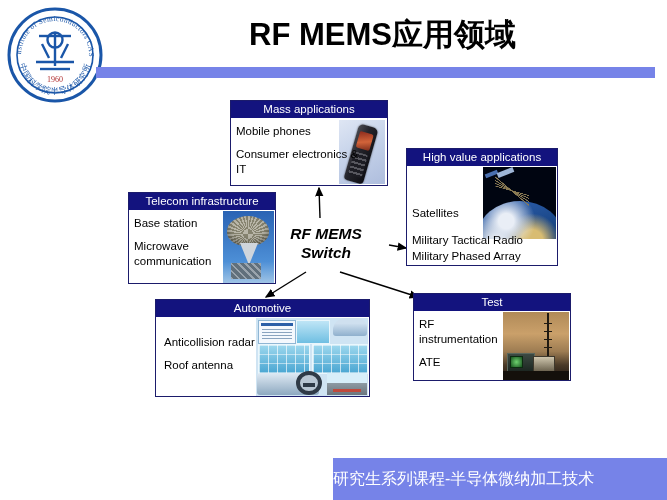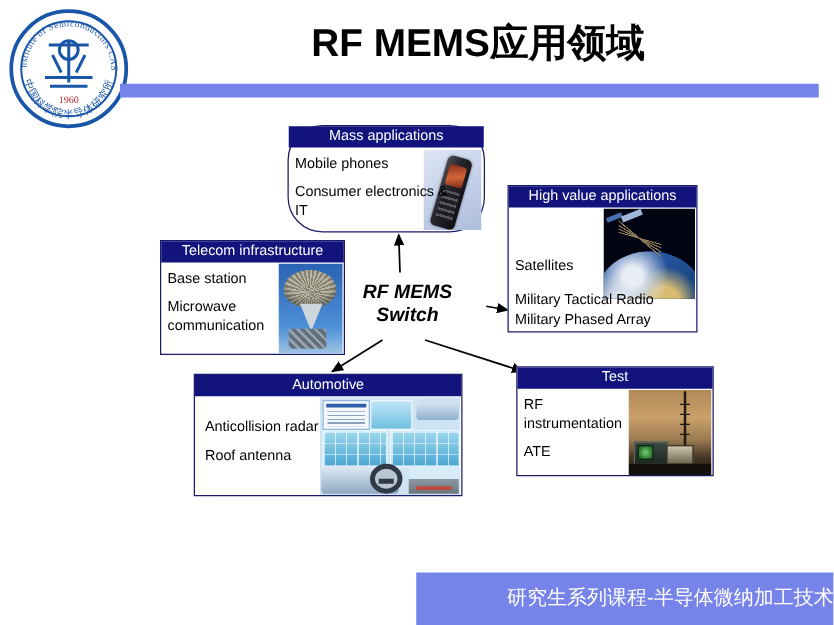--- a/index.html
+++ b/index.html
@@ -325,21 +325,21 @@
     height: 42px;
     background: #7683e8;
   }
   .footer-text {
     position: absolute;
     left: 333px;
     top: 458px;
     width: 334px;
     height: 42px;
     line-height: 42px;
-    text-align: right;
+    text-align: left;
     color: #ffffff;
     font-size: 16px;
     white-space: nowrap;
   }
 </style>
 </head>
 <body>
 
 <div id="slide">
 
@@ -388,21 +388,21 @@
     <line x1="306" y1="272" x2="266" y2="297" stroke="#000" stroke-width="1.4" marker-end="url(#ah)"></line>
 
     <line x1="340" y1="272" x2="418" y2="297" stroke="#000" stroke-width="1.4" marker-end="url(#ah)"></line>
   </svg>
 
   <div class="center-label">
     <div>RF MEMS</div>
     <div>Switch</div>
   </div>
 
-  <div class="box" style="left:230px; top:100px; width:158px; height:86px;border-radius:28px;">
+  <div class="box" style="left:230px; top:100px; width:158px; height:86px;">
     <div class="box-header">Mass applications</div>
     <div class="box-body" style="height:68px;">
       <div class="pic pic-phone" style="right:2px; top:2px; width:46px; height:64px;">
         <div class="phone-body">
           <div class="phone-screen"></div>
           <div class="phone-keys"></div>
         </div>
       </div>
       <div class="box-lines">
         <div class="ln">Mobile phones</div>

